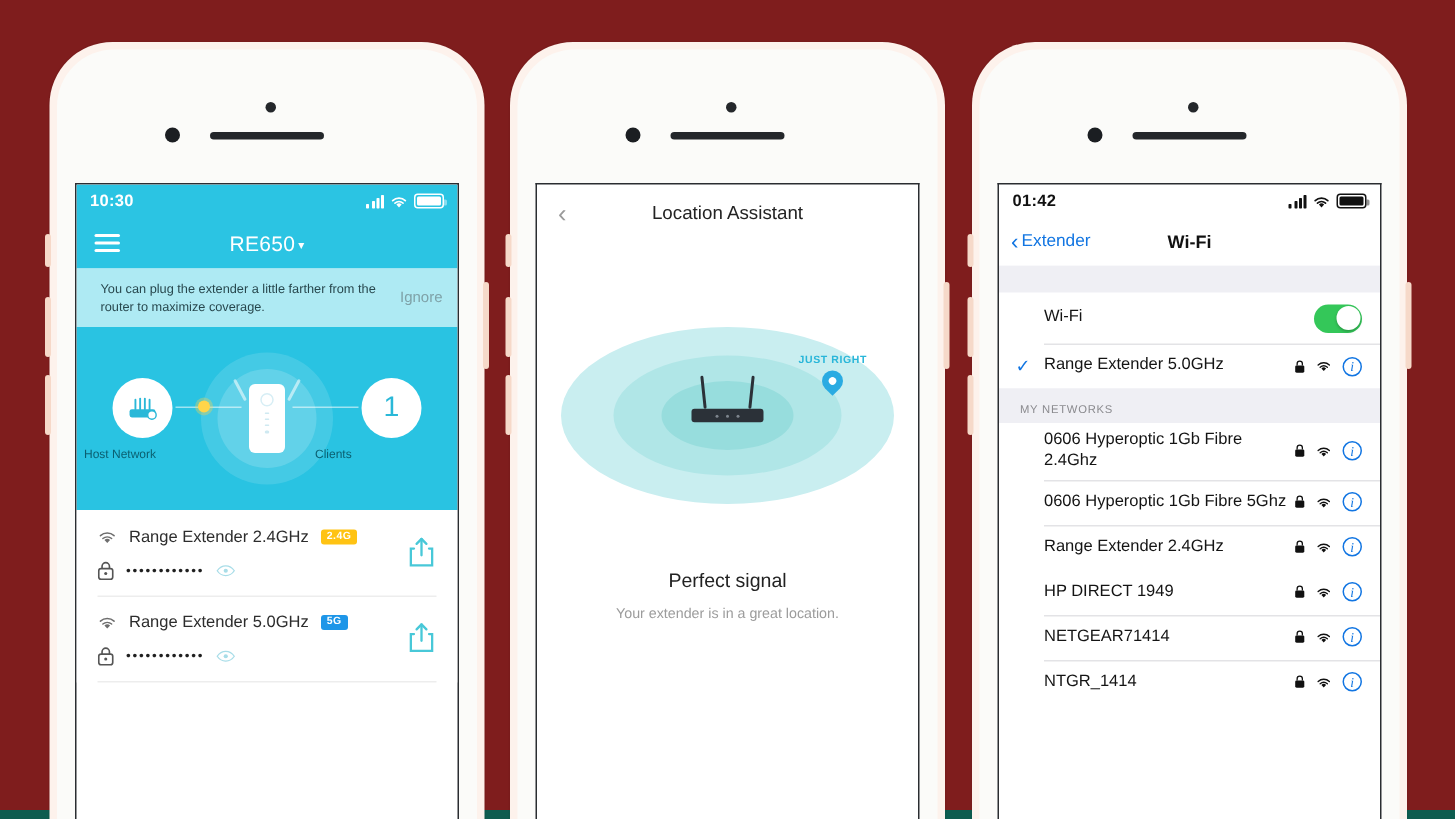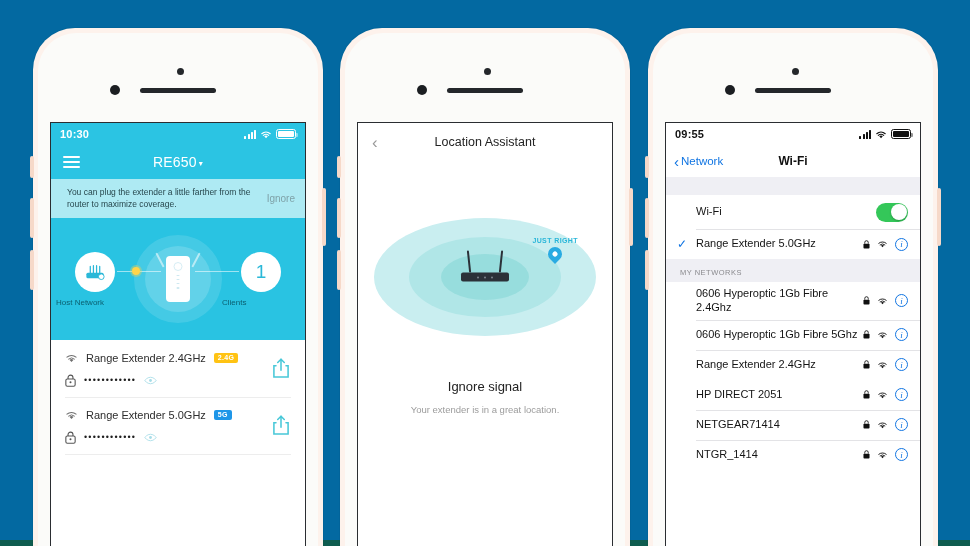--- a/index.html
+++ b/index.html
@@ -2,21 +2,21 @@
 <html><head>
 <meta charset="utf-8">
 <style>
   * { box-sizing: border-box; margin: 0; padding: 0; }
   html, body {
     width: 970px; height: 546px;
     overflow: hidden;
     background: #0e5c4f;
     font-family: "Liberation Sans", sans-serif;
   }
-  .stage { position: relative; width: 970px; height: 540px; background: #0369a1; }
+  .stage { position: relative; width: 970px; height: 540px; background: #7f1d1d; }
 
   
   .phone {
     position: absolute;
     top: 28px;
     width: 290px;
     height: 560px;
     background: #fdf2ec;
     border-radius: 42px 42px 30px 30px;
     box-shadow: 0 0 0 1px rgba(0,0,0,0.04);
@@ -144,21 +144,21 @@
     position: absolute; top: 34px;
     width: 40px; height: 40px; border-radius: 50%;
     background: #fff; display: flex; align-items: center; justify-content: center;
   }
   .node-host { left: 24px; }
   .node-clients { right: 24px; }
   .node-label {
     position: absolute; top: 80px; font-size: 8px; color: #0b5f70; width: 78px; text-align: left;
   }
   .lbl-host { left: 5px; }
-  .lbl-clients { right: 5px; }
+  .lbl-clients { right: 17px; }
   .clients-num { font-size: 19px; color: #2ab8d8; font-weight: 300; }
   .link-line {
     position: absolute; top: 53px; height: 1px;
     background: rgba(255,255,255,.55);
   }
   .link-l { left: 66px; width: 44px; }
   .link-r { right: 66px; width: 44px; }
   .spark {
     position: absolute; top: 49px; left: 81px;
     width: 8px; height: 8px; background: #ffd54a; border-radius: 50%;
@@ -464,39 +464,39 @@
                 <i></i>
                 <i></i>
                 <i></i>
               </div>
           </div>
           <div class="pin-wrap">
             <div class="pin-label">JUST RIGHT</div>
             <div class="pin"></div>
           </div>
         </div>
-        <div class="p2-head">Ignore signal</div>
+        <div class="p2-head">Perfect signal</div>
         <div class="p2-sub">Your extender is in a great location.</div>
       </div>
     </div>
   </div>
 
   <div class="phone phone3">
     <div class="phone-inner"></div>
     <div class="sensor"></div>
     <div class="camera"></div>
     <div class="speaker"></div>
     <div class="btn-side btn-silent"></div>
     <div class="btn-side btn-volup"></div>
     <div class="btn-side btn-voldn"></div>
     <div class="btn-side btn-power"></div>
 
     <div class="screen">
       <div class="statusbar" style="color:#111;">
-        <span class="sb-time">09:55</span>
+        <span class="sb-time">01:42</span>
         <span class="sb-icons">
           <span class="bars">
               <i></i>
               <i></i>
               <i></i>
               <i></i>
             </span>
           <svg class="wifi-ico" viewBox="0 0 24 18">
             <path d="M12 16.5 8.5 12.6a5.3 5.3 0 0 1 7 0z" fill="currentColor"></path>
             <path d="M3.6 7.4a12.6 12.6 0 0 1 16.8 0" stroke="currentColor" stroke-width="2.4" fill="none" stroke-linecap="round"></path>
@@ -504,21 +504,21 @@
           </svg>
           <span class="batt">
               <span></span>
             </span>
         </span>
       </div>
 
       <div class="p3-nav">
         <span class="p3-back">
           <span class="chevL">‹</span>
-          <span>Network</span>
+          <span>Extender</span>
         </span>
         <span class="p3-title">Wi-Fi</span>
       </div>
 
       <div class="p3-scroll">
         <div class="sec-gap"></div>
 
         <div class="rowgrp">
           <div class="row" style="min-height:34px;">
             <span class="row-label">Wi-Fi</span>
@@ -586,21 +586,21 @@
                 <path d="M3.6 7.4a12.6 12.6 0 0 1 16.8 0" stroke="#111" stroke-width="2.1" fill="none" stroke-linecap="round"></path>
                 <path d="M6.6 10.9a8.3 8.3 0 0 1 10.8 0" stroke="#111" stroke-width="2" fill="none" stroke-linecap="round"></path>
               </svg>
               <span class="infoico">i</span>
             </span>
           </div>
         </div>
 
         <div class="rowgrp">
           <div class="row">
-            <span class="row-label">HP DIRECT 2051</span>
+            <span class="row-label">HP DIRECT 1949</span>
             <span class="row-icons">
               <svg class="lockico" viewBox="0 0 12 15">
                 <rect x="0.8" y="6" width="10.4" height="8.3" rx="1.6" fill="#111"></rect>
                 <path d="M3 6V4a3 3 0 0 1 6 0v2" fill="none" stroke="#111" stroke-width="1.5"></path>
               </svg>
               <svg class="wifiico3" viewBox="0 0 24 18">
                 <path d="M12 16.5 8.5 12.6a5.3 5.3 0 0 1 7 0z" fill="#111"></path>
                 <path d="M3.6 7.4a12.6 12.6 0 0 1 16.8 0" stroke="#111" stroke-width="2.1" fill="none" stroke-linecap="round"></path>
                 <path d="M6.6 10.9a8.3 8.3 0 0 1 10.8 0" stroke="#111" stroke-width="2" fill="none" stroke-linecap="round"></path>
               </svg>

